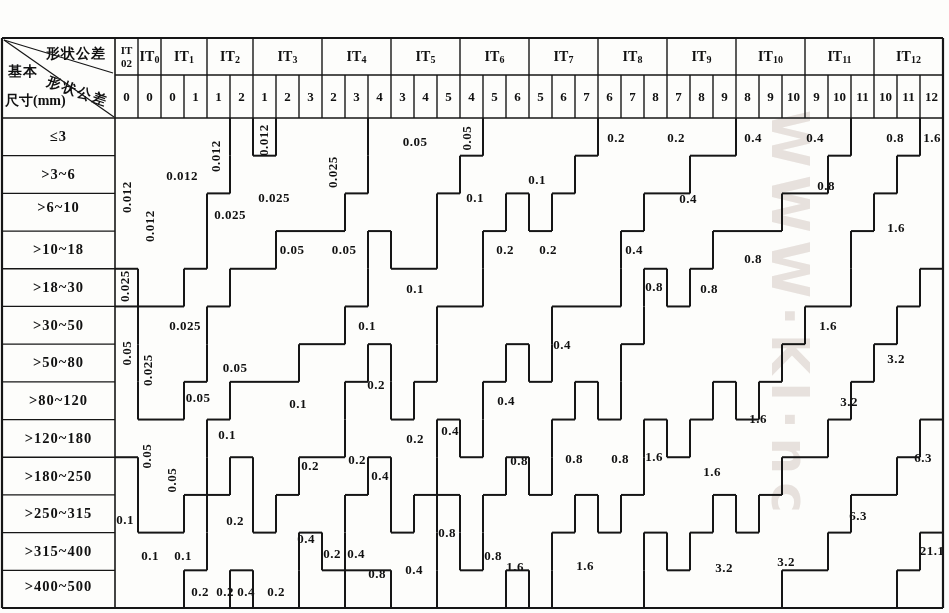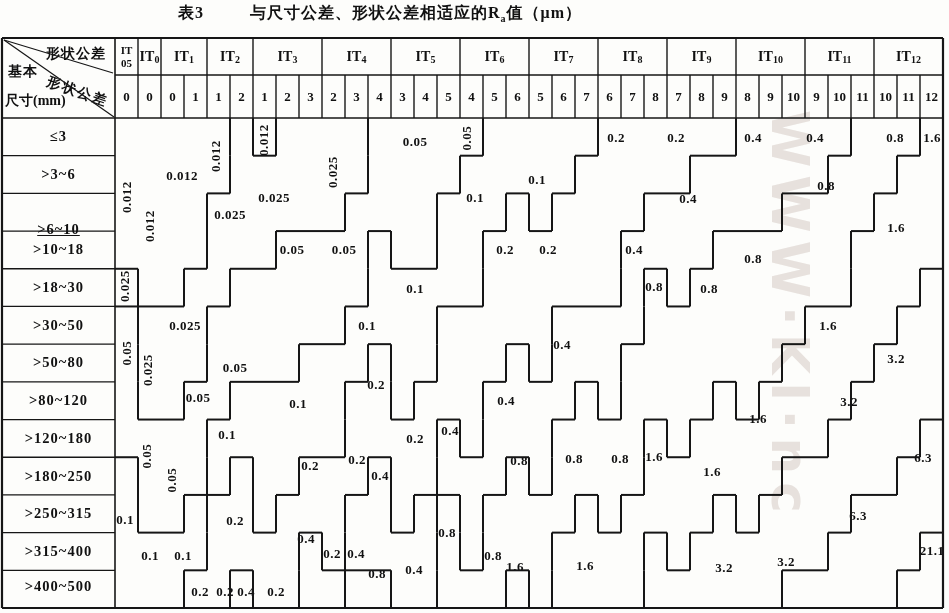--- a/index.html
+++ b/index.html
@@ -29,35 +29,32 @@
   #corner-l2{left:5px;top:92px;font-size:14px;}
   #watermark{position:absolute;left:690px;top:110px;width:130px;height:480px;
              color:rgba(205,190,183,0.45);font-family:"DejaVu Sans",sans-serif;
              font-size:52px;font-weight:bold;writing-mode:vertical-rl;
              text-orientation:mixed;letter-spacing:8px;pointer-events:none;}
 </style>
 </head>
 <body>
 
 <div id="page">
-  <div id="title">
-    <span>表3</span><span class="gap"></span><span>与尺寸公差、形状公差相适应的R</span><sub>a</sub><span>值（μm）</span>
-  </div>
 
   <div id="watermark">WWW·KI·nc</div>
 
   <span id="corner-top" class="corner-txt">形状公差</span>
   <span id="corner-diag" class="corner-txt">形状公差</span>
   <span id="corner-l1" class="corner-txt">基本</span>
   <span id="corner-l2" class="corner-txt">尺寸(mm)</span>
 
   <div id="built">
       <div class="hdr-group stacked" style="left: 115px; top: 38px; width: 23px; height: 37px;">
         <span>IT</span>
-        <span>05</span>
+        <span>02</span>
       </div>
       <div class="subcol" style="left: 115px; top: 75px; width: 23px; height: 43px;">0</div>
       <div class="hdr-group" style="left: 138px; top: 38px; width: 23px; height: 37px;">
         <span>IT</span>
         <span class="grade">0</span>
       </div>
       <div class="subcol" style="left: 138px; top: 75px; width: 23px; height: 43px;">0</div>
       <div class="hdr-group" style="left: 161px; top: 38px; width: 46px; height: 37px;">
         <span>IT</span>
         <span class="grade">1</span>
@@ -135,21 +132,21 @@
       <div class="subcol" style="left: 851px; top: 75px; width: 23px; height: 43px;">11</div>
       <div class="hdr-group" style="left: 874px; top: 38px; width: 69px; height: 37px;">
         <span>IT</span>
         <span class="grade">12</span>
       </div>
       <div class="subcol" style="left: 874px; top: 75px; width: 23px; height: 43px;">10</div>
       <div class="subcol" style="left: 897px; top: 75px; width: 23px; height: 43px;">11</div>
       <div class="subcol" style="left: 920px; top: 75px; width: 23px; height: 43px;">12</div>
       <div class="rowlbl" style="left: 2px; top: 118px; width: 113px; height: 37.6923px;">≤3</div>
       <div class="rowlbl" style="left: 2px; top: 155.692px; width: 113px; height: 37.6923px;">&gt;3~6</div>
-      <div class="rowlbl" style="left: 2px; top: 211px; width: 113px; height: 37.6923px; text-decoration: underline;">&gt;6~10</div>
+      <div class="rowlbl" style="left: 2px; top: 189px; width: 113px; height: 37.6923px;">&gt;6~10</div>
       <div class="rowlbl" style="left: 2px; top: 231.077px; width: 113px; height: 37.6923px;">&gt;10~18</div>
       <div class="rowlbl" style="left: 2px; top: 268.769px; width: 113px; height: 37.6923px; border-radius: 7px;">&gt;18~30</div>
       <div class="rowlbl" style="left: 2px; top: 306.462px; width: 113px; height: 37.6923px;">&gt;30~50</div>
       <div class="rowlbl" style="left: 2px; top: 344.154px; width: 113px; height: 37.6923px;">&gt;50~80</div>
       <div class="rowlbl" style="left: 2px; top: 381.846px; width: 113px; height: 37.6923px;">&gt;80~120</div>
       <div class="rowlbl" style="left: 2px; top: 419.538px; width: 113px; height: 37.6923px;">&gt;120~180</div>
       <div class="rowlbl" style="left: 2px; top: 457.231px; width: 113px; height: 37.6923px;">&gt;180~250</div>
       <div class="rowlbl" style="left: 2px; top: 494.923px; width: 113px; height: 37.6923px;">&gt;250~315</div>
       <div class="rowlbl" style="left: 2px; top: 532.615px; width: 113px; height: 37.6923px;">&gt;315~400</div>
       <div class="rowlbl" style="left: 2px; top: 570.308px; width: 113px; height: 32px;">&gt;400~500</div>

